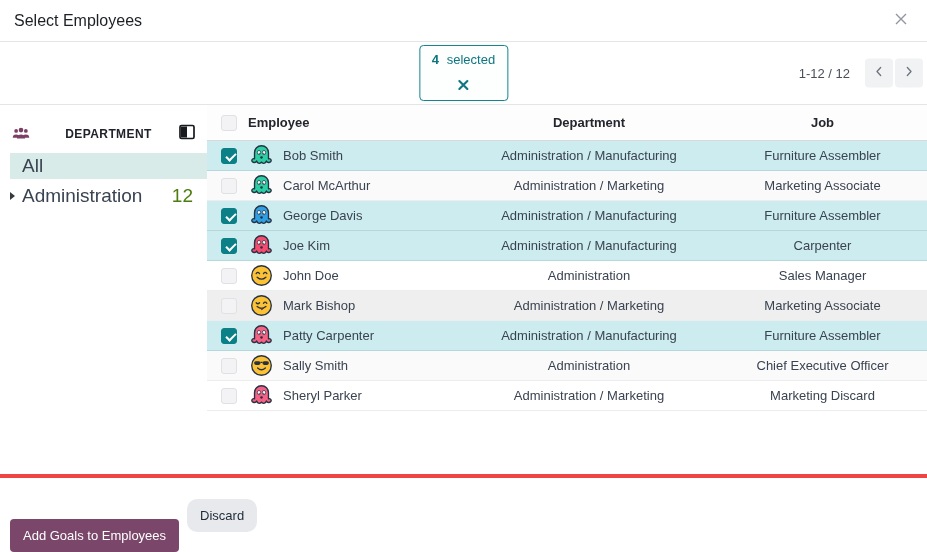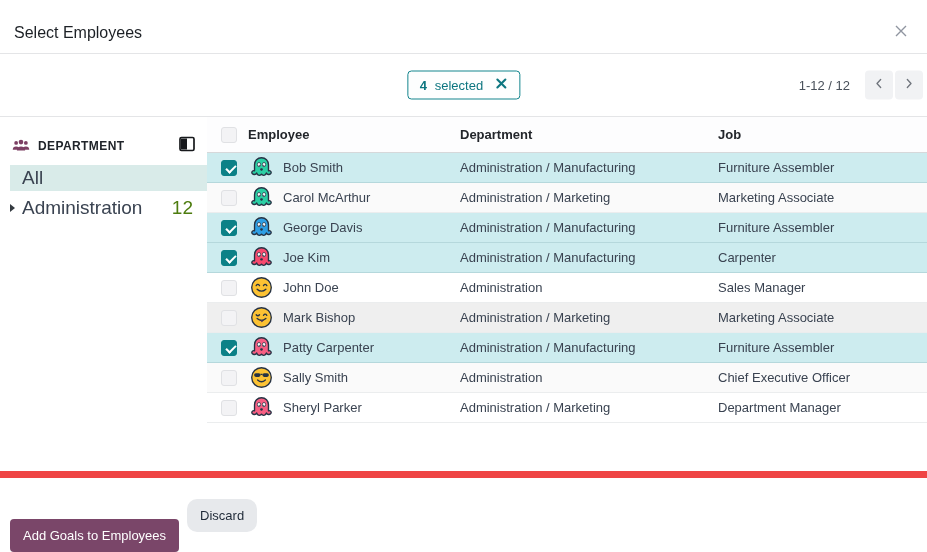--- a/index.html
+++ b/index.html
@@ -5,40 +5,40 @@
   * { box-sizing: border-box; margin: 0; padding: 0; }
   html,body { width: 927px; height: 552px; }
   body {
     font-family: "Liberation Sans", "DejaVu Sans", sans-serif;
     background: #ffffff; color: #3a4351; font-size: 13px; overflow: hidden;
   }
   .dialog { width: 927px; height: 552px; display: flex; flex-direction: column; background:#fff; }
 
   
   .dlg-header { flex: 0 0 42px; display:flex; align-items:center; justify-content:space-between;
-    padding: 0 14px; border-bottom: 1px solid #e4e5e7; margin-top: 12px; }
+    padding: 0 14px; border-bottom: 1px solid #e4e5e7; }
   .dlg-title { font-size: 16px; color: #1c2025; }
   .close-btn { background:none; border:none; cursor:pointer; display:flex; padding:4px; }
 
   
   .control-panel { flex: 0 0 63px; position: relative; border-bottom: 1px solid #e4e5e7; }
   .sel-badge { position:absolute; left:50%; top:50%; transform:translate(-50%,-50%);
     display:inline-flex; align-items:center; gap:12px; padding: 6px 12px;
     border:1px solid #13858d; border-radius:4px; background:#fdfefe; color:#0d7680;
-    font-size:13px; cursor:pointer; }
+    font-size:13px; cursor:pointer;flex-direction:column; }
   .sel-badge b { font-weight:bold; margin-right:4px; }
   .pager { position:absolute; right:4px; top:50%; transform:translateY(-50%);
     display:flex; align-items:center; gap:15px; }
   .pager-range { color:#49505a; font-size:13px; }
   .pager-btns { display:flex; gap:2px; }
   .pager-btn { width:28px; height:29px; background:#f1f2f4; border:none; border-radius:4px;
     display:flex; align-items:center; justify-content:center; cursor:pointer; }
 
   
-  .dlg-body { flex:1 1 auto; display:flex; min-height:0; border-bottom:7px solid #ef4444; }
+  .dlg-body { flex:1 1 auto; display:flex; min-height:0; border-bottom:4px solid #ef4444;text-align:center; }
 
   
   .sidebar { flex:0 0 207px; padding-top:13px; }
   .sidebar-head { display:flex; align-items:center; padding: 6px 12px 10px 12px; }
   .sidebar-head .grp-icon { display:flex; margin-right:8px; }
   .sidebar-title { font-size:12px; font-weight:bold; letter-spacing:0.4px; color:#20242a; flex:1; }
   .panel-toggle { background:none; border:none; cursor:pointer; display:flex; padding:0; }
   .side-item { height:26px; display:flex; align-items:center; cursor:pointer; font-size:19px; color:#3a4351; }
   .side-item.selected { background:#d9ebe9; margin-left:10px; padding-left:12px; }
   .side-item.expandable { padding-left:10px; margin-top:4px; }
@@ -327,21 +327,21 @@
                   <ellipse cx="9.6" cy="9.2" rx="1.55" ry="2.1" fill="#fff" stroke="#263244" stroke-width="0.7"></ellipse>
                   <ellipse cx="14.4" cy="9.2" rx="1.55" ry="2.1" fill="#fff" stroke="#263244" stroke-width="0.7"></ellipse>
                   <circle cx="9.8" cy="9.9" r="0.55" fill="#263244"></circle>
                   <circle cx="14.2" cy="9.9" r="0.55" fill="#263244"></circle>
                   <rect x="10.7" y="12.6" width="2.6" height="2.4" rx="1.1" fill="#263244"></rect>
                 </svg>
               </span>
       <span>Sheryl Parker</span>
     </div>
     <div class="col-dept">Administration / Marketing</div>
-    <div class="col-job">Department Manager</div>
+    <div class="col-job">Marketing Discard</div>
   </div>
         </div>
     </div>
   </div>
 
   <div class="dlg-footer">
     <button class="btn btn-primary">Add Goals to Employees</button>
     <button class="btn btn-secondary">Discard</button>
   </div>
 </div>

